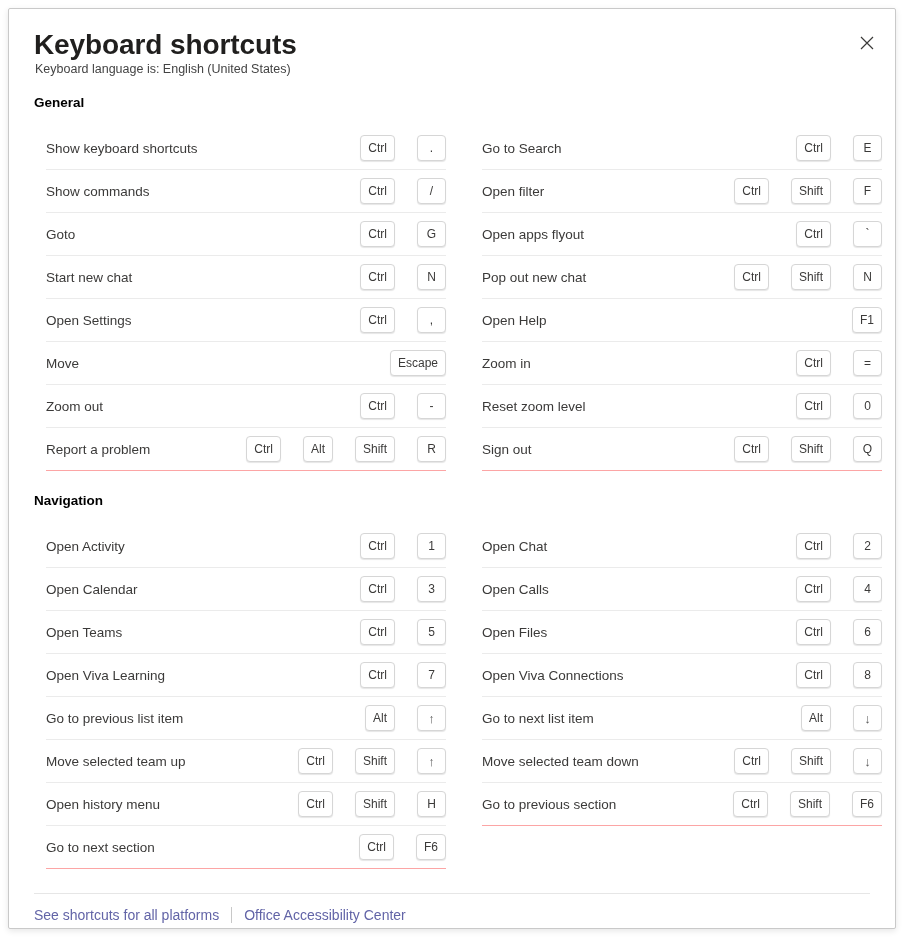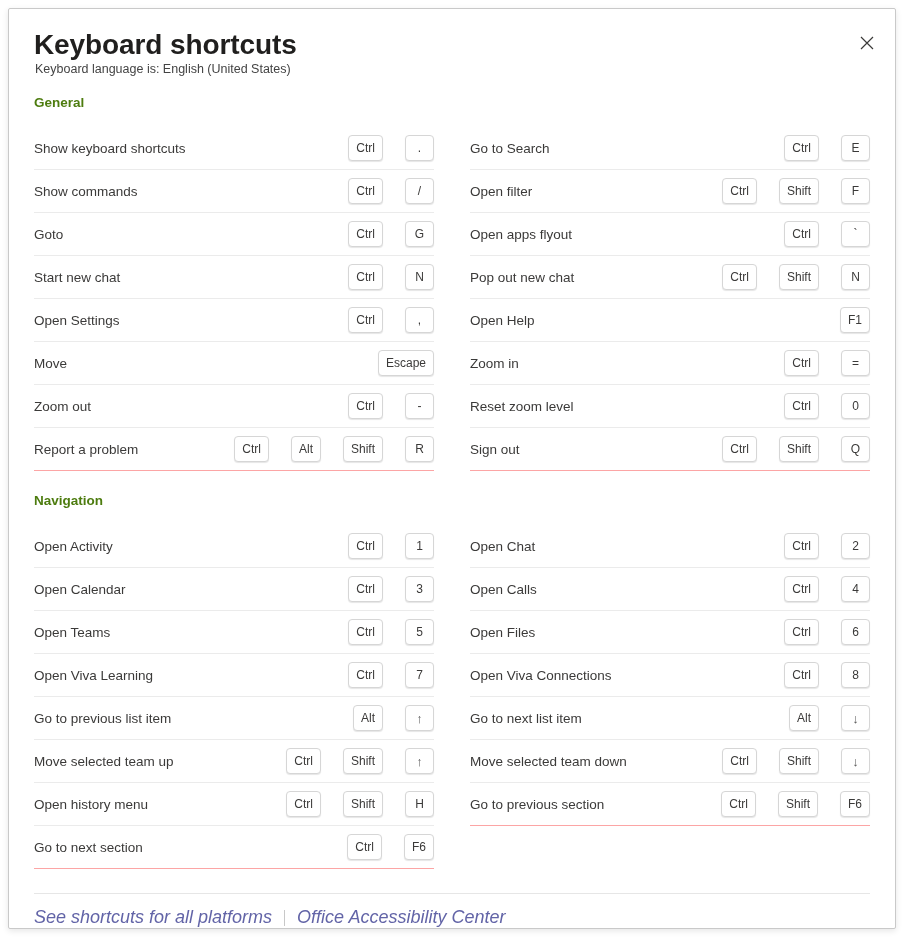--- a/index.html
+++ b/index.html
@@ -38,25 +38,26 @@
     display: flex; align-items: center; justify-content: center;
     background: transparent; border: none; border-radius: 2px;
     cursor: pointer; padding: 0;
   }
   .close-btn svg { display: block; }
 
   
   .section { position: absolute; left: 0; width: 100%; }
   .section-title {
     position: absolute; left: 25px;
-    font-size: 13.5px; font-weight: 700; color: #4d7c0f;
+    font-size: 13.5px; font-weight: 700; color: #000000;
   }
   .col {
     position: absolute;
     width: 400px;
+    margin-left: 12px;
   }
   .col-left  { left: 25px; }
   .col-right { left: 461px; }
 
   .row {
     position: relative;
     height: 43px;
     display: flex;
     align-items: center;
     justify-content: space-between;
@@ -99,25 +100,24 @@
     top: 884px;
     height: 1px;
     background: #e6e6e6;
   }
   .footer {
     position: absolute;
     left: 25px; top: 898px;
     display: flex; align-items: center; gap: 12px;
   }
   .footer a {
-    font-size: 18px;
+    font-size: 14px;
     color: #6264a7;
     text-decoration: none;
     cursor: pointer;
-    font-style: italic;
   }
   .footer-sep {
     width: 1px; height: 16px; background: #c8c8c8;
   }
 </style>
 </head>
 <body>
 
 <div id="dialog">
   <div id="inner">

